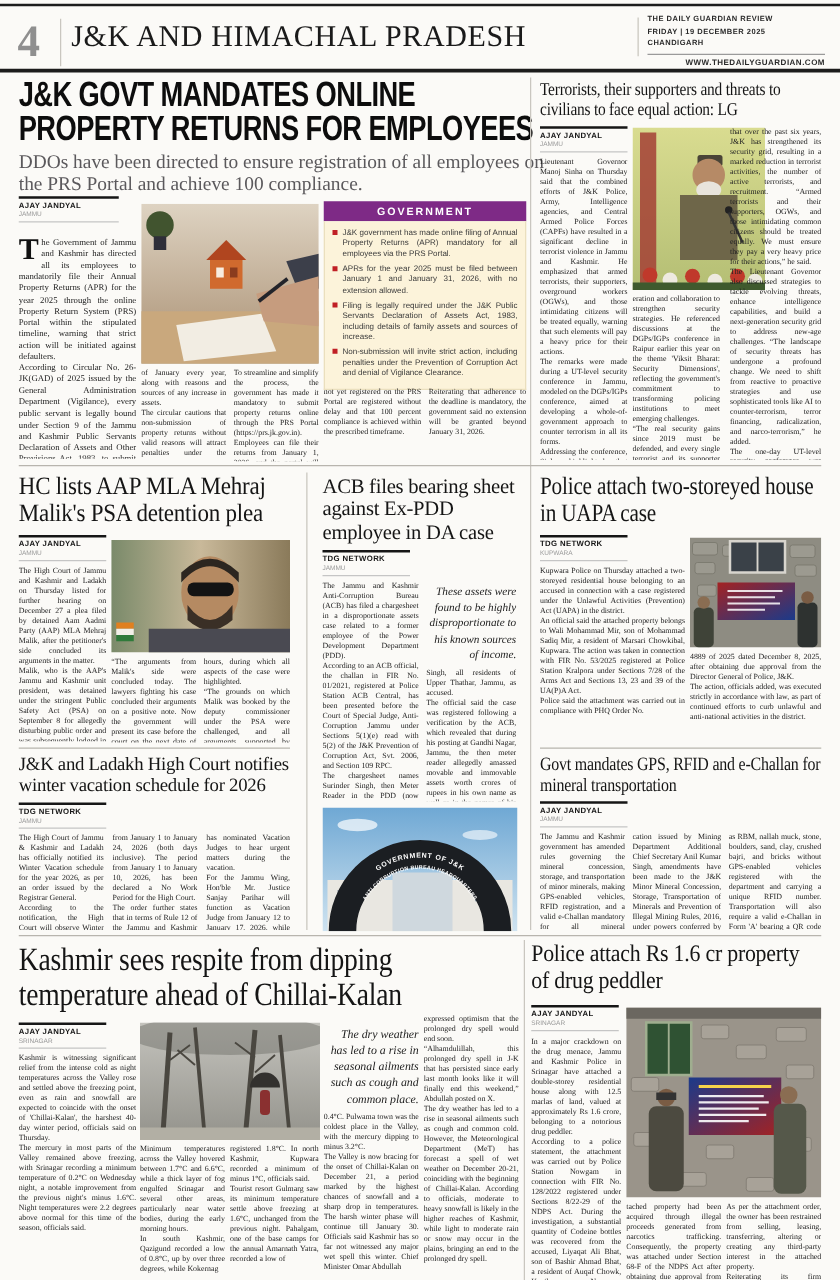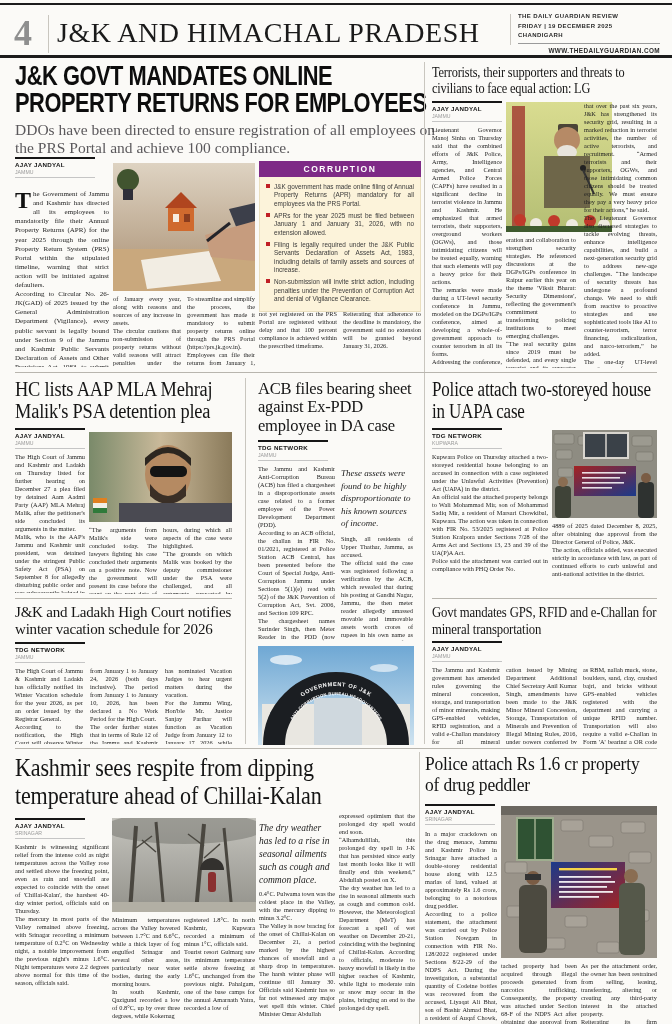--- a/index.html
+++ b/index.html
@@ -17,21 +17,21 @@
   .sub{color:#5b595c;font-size:15.5px;line-height:1.14}
   
   .bt{font-size:6.3px;line-height:1.27;text-align:justify;white-space:pre-line;color:#222;overflow:hidden}
   .bt7{font-size:7px;line-height:1.3}
   .dc{float:left;font-size:24px;line-height:.82;font-weight:700;padding:1px 2px 0 0;color:#111}
   
   .byline{border-top:2px solid #161616;width:80px;font-family:"Liberation Sans",sans-serif}
   .byline .nm{font-size:6.2px;font-weight:700;letter-spacing:.3px;color:#151515;padding-top:2px}
   .byline .lc{font-size:5.2px;color:#9a9a9a;padding:1px 0 2px;border-bottom:.5px solid #c5c5c5}
   
-  .pq{font-style:italic;text-align:left;color:#1c1c1c;overflow:hidden}
+  .pq{font-style:italic;text-align:right;color:#1c1c1c;overflow:hidden}
   
   .mb-head{background:#7e2a86;color:#fff;font:700 8.5px "Liberation Sans",sans-serif;
            text-align:center;letter-spacing:1.6px;padding:3px 0}
   .mb-body{background:#fcf3da;padding:6px 6px 4px;border:1px solid #eadfbe;border-top:none}
   .mb-item{position:relative;padding-left:8px;margin-bottom:4px;
            font:6.4px/1.3 "Liberation Sans",sans-serif;color:#3a3a3a;text-align:justify}
   .sq{position:absolute;left:0;top:1px;width:4px;height:4px;background:#c01f25}
   
   .pgnum{font-size:36px;font-weight:700;color:#8f8f8f}
   .mast{font-family:"Liberation Sans",sans-serif;font-weight:700;color:#2a2a2a;
@@ -40,21 +40,21 @@
   svg{display:block}
 </style>
 </head>
 <body>
 
 <div class="page">
 
   <div class="abs" style="left:0;top:3px;width:672px;height:2px;background:#1c1c1c"></div>
   <div class="abs pgnum" style="left:14px;top:12px">4</div>
   <div class="vr" style="left:48px;top:15px;height:38px"></div>
-  <div class="abs hds" style="left:57px;top:17px;font-size:28px;letter-spacing:.5px;color:#1a1a1a">J&amp;K AND HIMACHAL PRADESH</div>
+  <div class="abs hds" style="left:57px;top:17px;font-size:24px;letter-spacing:.5px;color:#1a1a1a">J&amp;K AND HIMACHAL PRADESH</div>
   <div class="vr" style="left:510px;top:14px;height:31px"></div>
   <div class="abs mast" style="left:518px;top:12px;width:142px">
     <div>THE DAILY GUARDIAN REVIEW</div>
     <div>FRIDAY | 19 DECEMBER 2025</div>
     <div>CHANDIGARH</div>
     <div class="murl">WWW.THEDAILYGUARDIAN.COM</div>
   </div>
   <div class="abs" style="left:0;top:55px;width:672px;height:3px;background:#1c1c1c"></div>
 
   <div class="abs hdl c78" style="left:15px;top:62px;width:540px;font-size:28px;line-height:.97">J&amp;K GOVT MANDATES ONLINE PROPERTY RETURNS FOR EMPLOYEES</div>
@@ -90,21 +90,21 @@
       <line x1="94" y1="78" x2="117" y2="60" stroke="#23242a" stroke-width="3"></line>
     </svg>
   </div>
   <div class="abs bt" style="left:113px;top:295px;width:68px;height:72px">of January every year, along with reasons and sources of any increase in assets.
 The circular cautions that non-submission of property returns without valid reasons will attract penalties under the Prevention of Corruption Act and may be treated as criminal misconduct.
 It further states that failure to file APRs will also lead to denial of Vigilance Clearance.</div>
   <div class="abs bt" style="left:187px;top:295px;width:68px;height:74px">To streamline and simplify the process, the government has made it mandatory to submit property returns online through the PRS Portal (https://prs.jk.gov.in). Employees can file their returns from January 1, 2026, and the portal will automatically close on January 31, 2026.
 All Drawing and Disbursing Officers (DDOs) have been instructed to ensure that employees who are</div>
 
   <div class="abs" style="left:259px;top:161px;width:162px">
-    <div class="mb-head">CORRUPTION</div>
+    <div class="mb-head">GOVERNMENT</div>
     <div class="mb-body">
       <div class="mb-item"><span class="sq"></span><span>J&amp;K government has made online filing of Annual Property Returns (APR) mandatory for all employees via the PRS Portal.</span></div>
       <div class="mb-item"><span class="sq"></span><span>APRs for the year 2025 must be filed between January 1 and January 31, 2026, with no extension allowed.</span></div>
       <div class="mb-item"><span class="sq"></span><span>Filing is legally required under the J&amp;K Public Servants Declaration of Assets Act, 1983, including details of family assets and sources of increase.</span></div>
       <div class="mb-item"><span class="sq"></span><span>Non-submission will invite strict action, including penalties under the Prevention of Corruption Act and denial of Vigilance Clearance.</span></div>
     </div>
   </div>
   <div class="abs bt" style="left:259px;top:310px;width:78px;height:58px">not yet registered on the PRS Portal are registered without delay and that 100 percent compliance is achieved within the prescribed timeframe.</div>
   <div class="abs bt" style="left:343px;top:310px;width:78px;height:58px">Reiterating that adherence to the deadline is mandatory, the government said no extension will be granted beyond January 31, 2026.</div>
 

